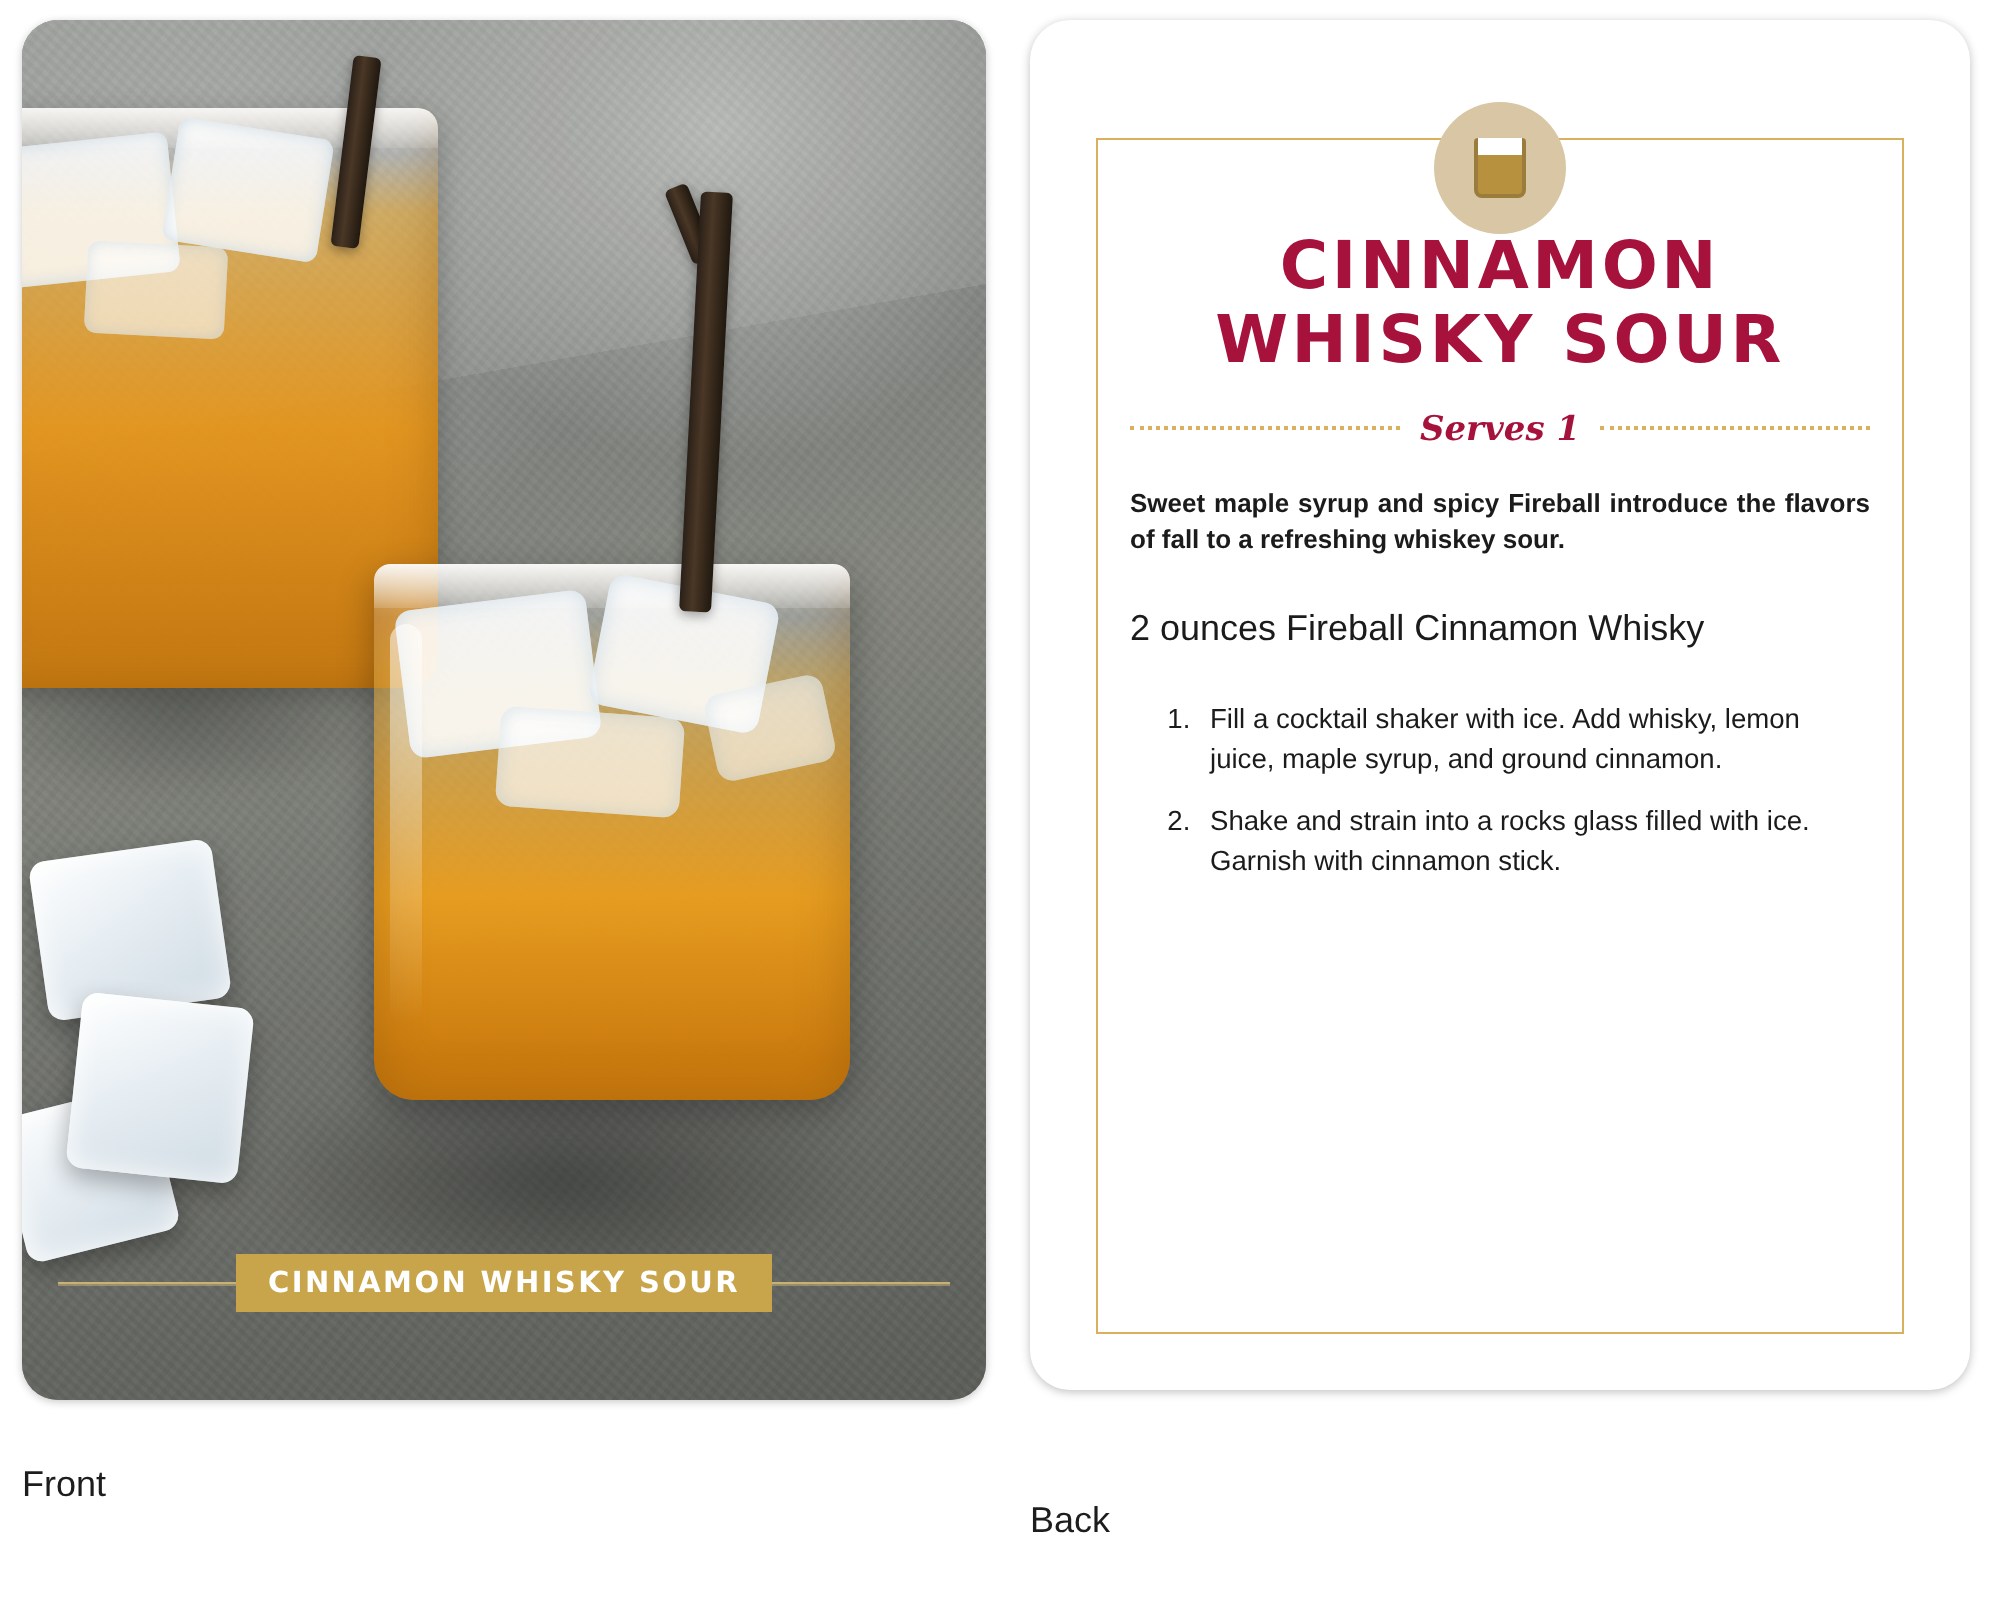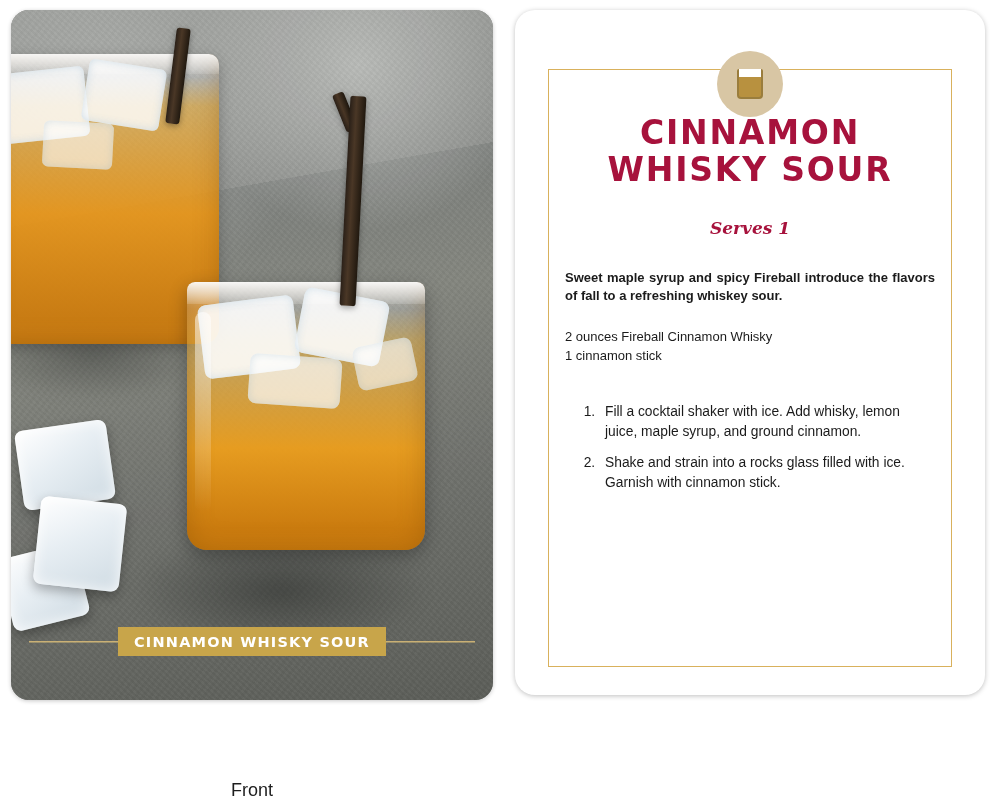--- a/index.html
+++ b/index.html
@@ -219,21 +219,20 @@
     font-size: 33px;
     line-height: 1.12;
     letter-spacing: 1.8px;
     margin: 0;
   }
   .serves-row {
     display: flex;
     align-items: center;
     gap: 10px;
     margin: 16px 0 18px;
-    flex-direction: column;
   }
   .dotted {
     flex: 1 1 auto;
     height: 1px;
     border-top: 2px dotted #d9b15c;
   }
   .serves {
     flex: 0 0 auto;
     color: #a7123c;
     font-family: "DejaVu Serif", serif;
@@ -243,44 +242,43 @@
   }
   .intro {
     margin: 0 0 22px;
     font-size: 13px;
     line-height: 1.38;
     font-weight: bold;
     color: #1b1b1b;
     text-align: justify;
   }
   .ingredients {
-    margin: 0 0 37px;
+    margin: 0 0 23px;
     padding: 0;
     list-style: none;
-    font-size: 13px;
+    font-size: 18px;
     line-height: 1.47;
     color: #1b1b1b;
   }
   .ingredients li { white-space: nowrap; }
   .steps {
     margin: 0;
     padding-left: 34px;
     font-size: 13.8px;
     line-height: 1.42;
     color: #1b1b1b;
   }
   .steps li { margin-bottom: 12px; padding-left: 6px; }
 
   
   .caption {
     position: absolute;
     font-size: 18px;
     color: #1d1d1d;
-    text-align: center;
-    margin-top: 48px;
+    text-align: left;
   }
   .caption.front-cap { left: 11px; top: 732px; width: 482px; }
   .caption.back-cap  { left: 515px; top: 750px; width: 470px; }
 </style>
 </head>
 <body>
 
 <div class="stage">
 
   <div class="card-front">
@@ -335,21 +333,20 @@
       <div class="serves-row">
         <div class="dotted"></div>
         <div class="serves">Serves 1</div>
         <div class="dotted"></div>
       </div>
 
       <p class="intro">Sweet maple syrup and spicy Fireball introduce the flavors of fall to a refreshing whiskey sour.</p>
 
       <ul class="ingredients">
         <li>2 ounces Fireball Cinnamon Whisky</li>
-        <li>1 cinnamon stick</li>
       </ul>
 
       <ol class="steps">
         <li>Fill a cocktail shaker with ice. Add whisky, lemon juice, maple syrup, and ground cinnamon.</li>
         <li>Shake and strain into a rocks glass filled with ice. Garnish with cinnamon stick.</li>
       </ol>
     </div>
   </div>
 
   <div class="caption front-cap">Front</div>

